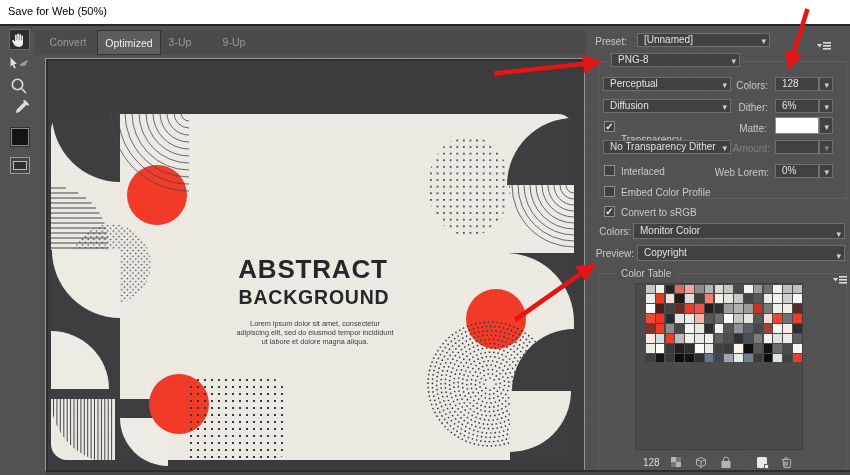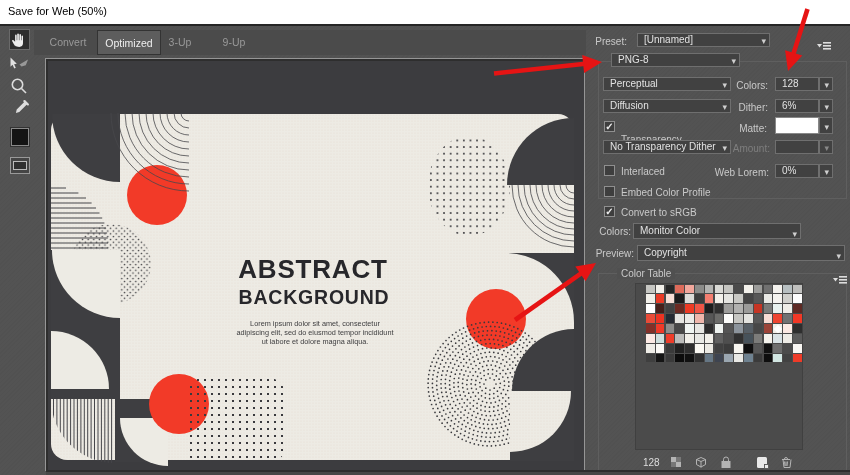--- a/index.html
+++ b/index.html
@@ -892,21 +892,21 @@
 <div class="lbl" style="right:81px;top:167px">Web Lorem:</div>
 <div class="combo" style="left:775px;top:164px;width:44px">0%</div>
 <div class="combo" style="left:819px;top:164px;width:14px">
       <span class="chv">▾</span>
     </div>
 <div class="cb" style="left:604px;top:186px;color:transparent"></div>
 <div class="lbl" style="left:621px;top:187px">Embed Color Profile</div>
 <div class="cb" style="left:604px;top:206px">✓</div>
 <div class="lbl" style="left:621px;top:207px">Convert to sRGB</div>
 <div class="lbl" style="right:219px;top:226px">Colors:</div>
-<div class="combo" style="left:633px;top:223px;width:168px;height:16px;line-height:14px">Monitor Color<span class="chv" style="top:3px">▾</span></div>
+<div class="combo" style="left:633px;top:223px;width:212px;height:16px;line-height:14px">Monitor Color<span class="chv" style="top:3px">▾</span></div>
 <div class="lbl" style="right:216px;top:248px">Preview:</div>
 <div class="combo" style="left:637px;top:245px;width:208px;height:16px;line-height:14px">Copyright<span class="chv" style="top:3px">▾</span></div>
 
 <div class="ab" style="left:598px;top:273px;width:249px;height:198px;border:1px solid #5f5f5f;border-bottom:none"></div>
 <div class="lbl" style="left:617px;top:268px;background:#505050;padding:0 4px">Color Table</div>
 <div class="ab" style="left:833px;top:270px;width:14px;height:8px"><svg width="14" height="8">
         <polygon points="0,2 5,2 2.5,5.5" fill="#ddd"></polygon>
         <rect x="6" y="0" width="8" height="1.6" fill="#ddd"></rect>
         <rect x="6" y="3" width="8" height="1.6" fill="#ddd"></rect>
         <rect x="6" y="6" width="8" height="1.6" fill="#ddd"></rect>

